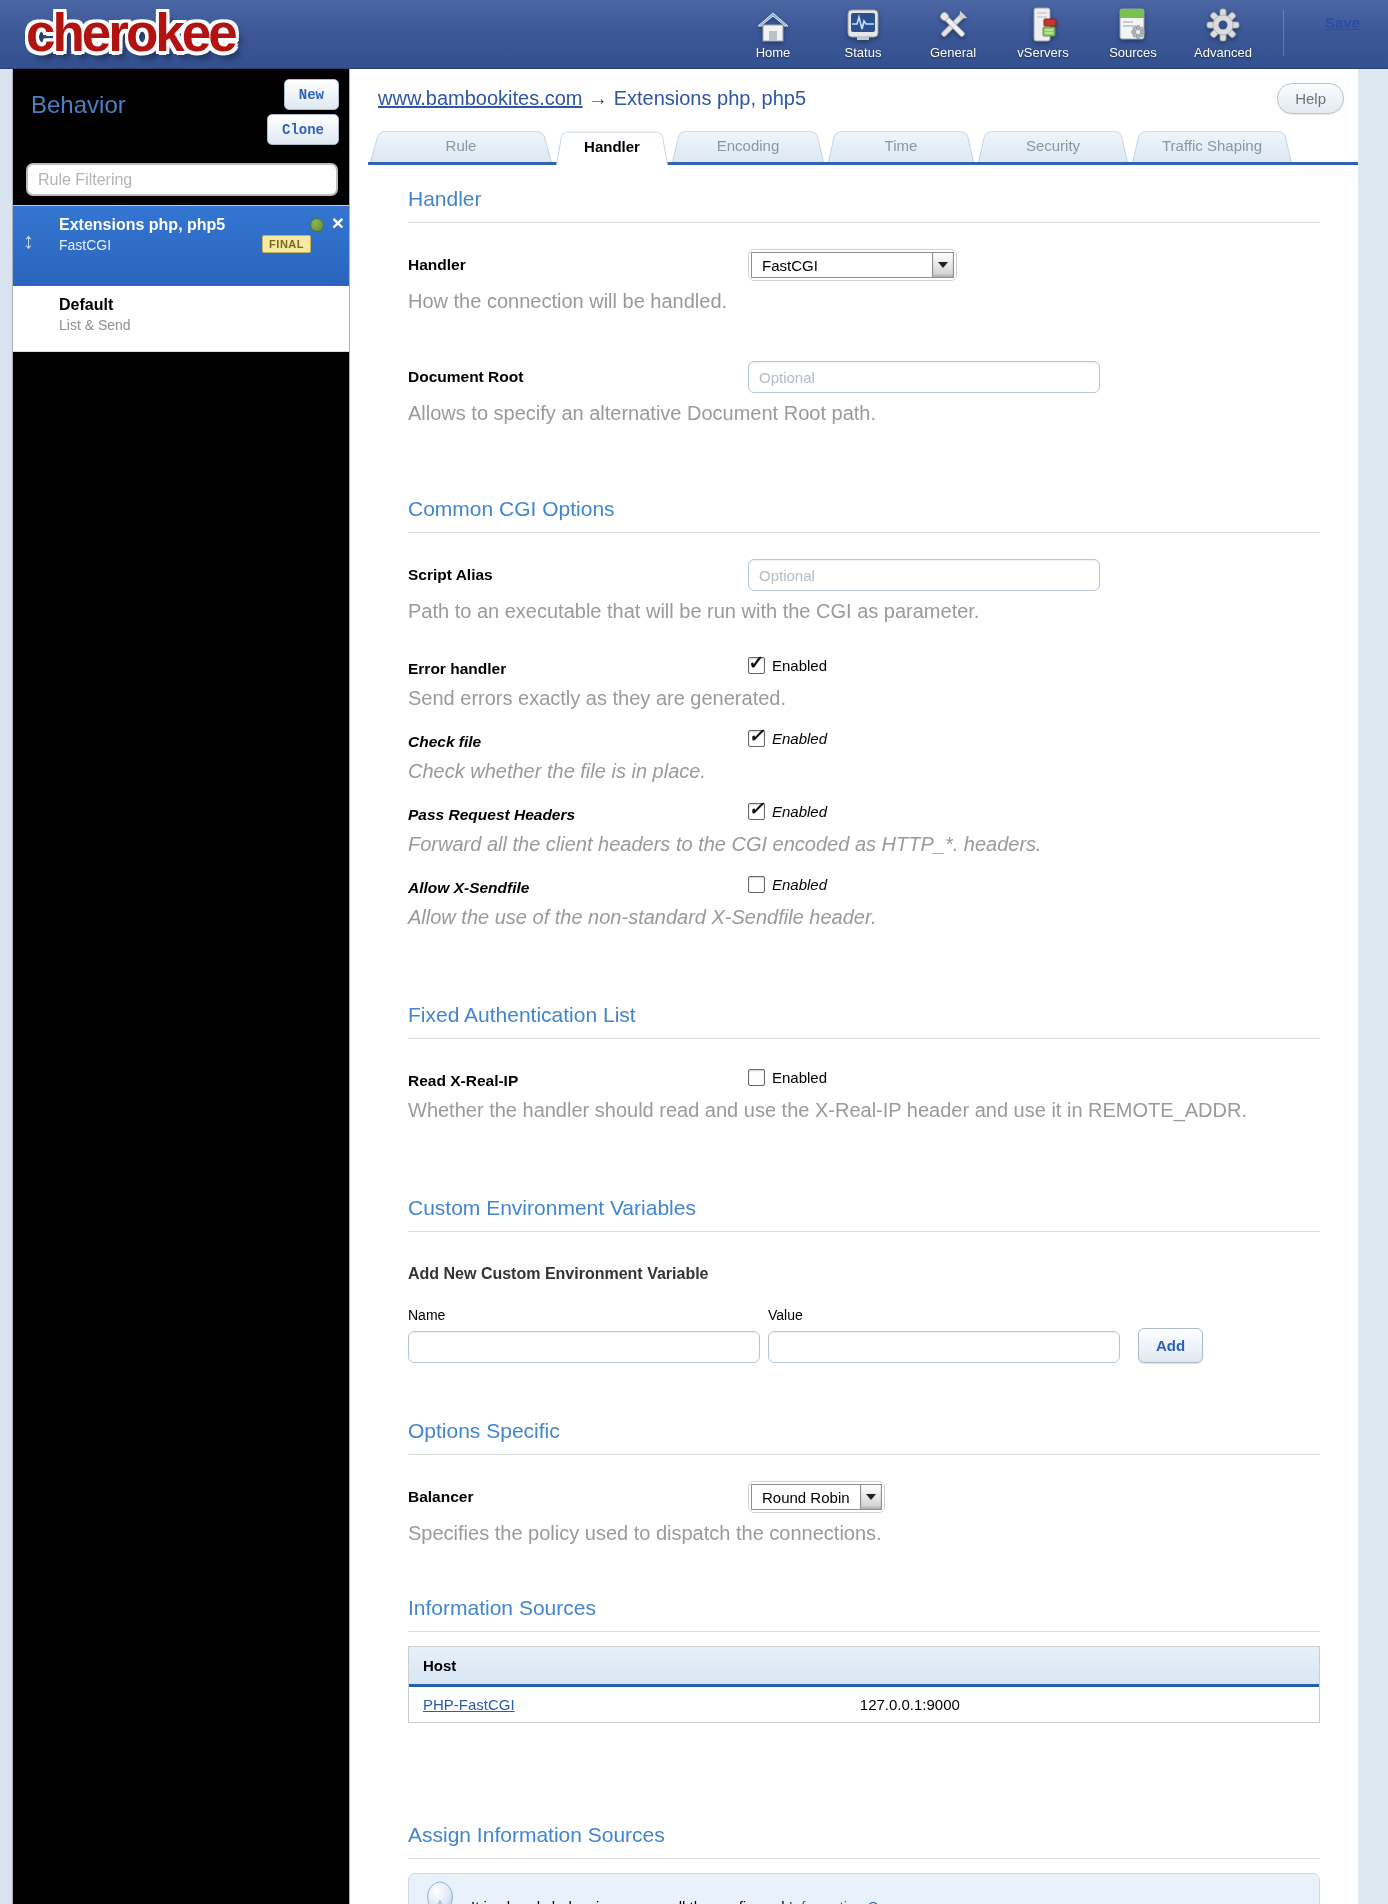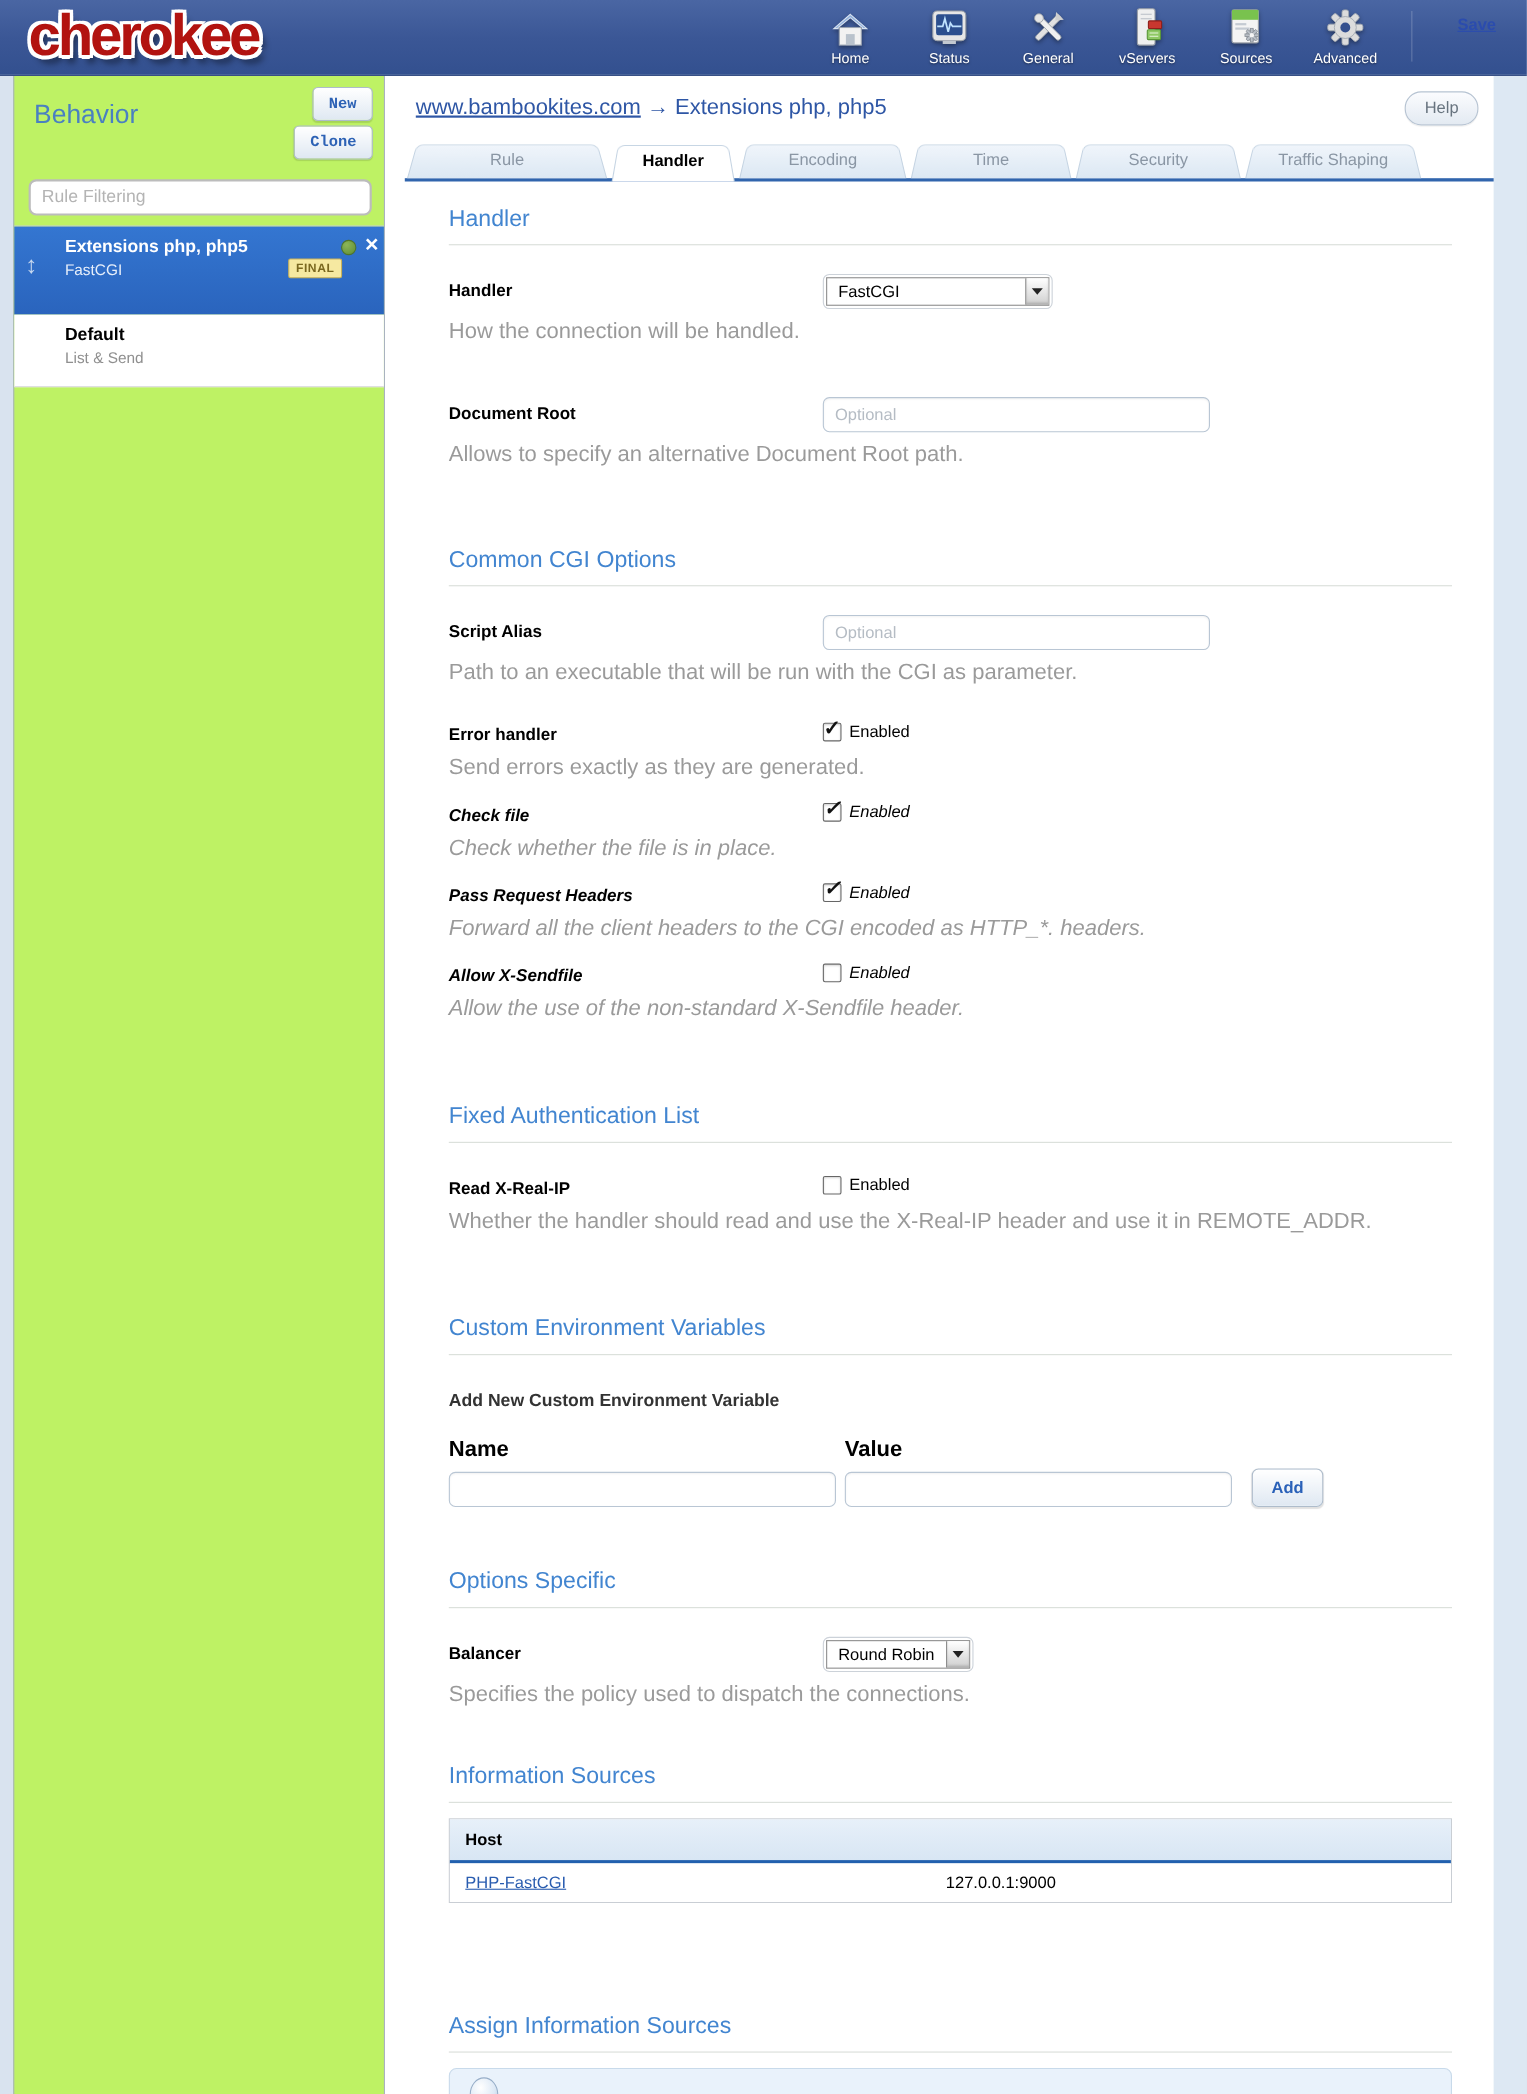--- a/index.html
+++ b/index.html
@@ -16,21 +16,21 @@
   .nav { position:absolute; left:742px; top:6px; display:flex; gap:28px; }
   .nav-item { display:flex; flex-direction:column; align-items:center; width:62px; cursor:pointer; }
   .nav-item .ic { height:37px; display:flex; align-items:flex-end; justify-content:center;
     filter:drop-shadow(0 2px 2px rgba(0,0,0,.35)); }
   .nav-item .lb { color:#fff; font-size:13px; margin-top:2px; text-shadow:0 1px 2px rgba(0,0,0,.5); }
   .nav-sep { position:absolute; right:104px; top:10px; width:1px; height:46px; background:rgba(255,255,255,.22); }
   .save-link { position:absolute; right:28px; top:14px; font-size:15px; font-weight:bold;
     color:#2b4cae; text-decoration:underline; cursor:pointer; }
 
   
-  .sidebar { position:absolute; left:12px; top:69px; width:338px; height:1835px; background:#bef264;
+  .sidebar { position:absolute; left:12px; top:69px; width:338px; height:1835px; background:#000000;
     border-left:1px solid #a9b3bf; border-right:1px solid #a9b3bf; }
   .sb-title { position:absolute; left:18px; top:22px; font-size:24px; color:#4a80c1; }
   .sb-btn { position:absolute; right:10px; height:31px; border:1px solid #aebccb; border-radius:5px;
     background:linear-gradient(180deg,#ffffff,#dfe8f2); color:#2d62b5; font-weight:bold; font-size:14px;
     padding:0 14px; cursor:pointer; box-shadow:0 1px 1px rgba(0,0,0,.12); font-family:Liberation Mono, monospace; }
   .sb-btn.new { top:10px; } .sb-btn.clone { top:45px; }
   .sb-filter { position:absolute; left:13px; top:94px; width:312px; height:33px; border:2px solid #bcbcbc;
     border-radius:7px; padding:0 10px; font-size:16px; color:#333; font-family:inherit; outline:none; }
   .sb-filter::placeholder { color:#b4b4b4; }
   .rules { position:absolute; left:0; top:136px; width:100%; border-top:1px solid #c4ccd6; }
@@ -95,21 +95,21 @@
   .sel-wide .sel-text { width:180px; }
 
   .cb-wrap { display:flex; align-items:center; padding-top:4px; cursor:pointer; }
   .cb { width:17px; height:17px; border:1px solid #666; border-radius:2px; background:#fff;
     box-shadow:inset 0 1px 2px rgba(0,0,0,.18); display:flex; align-items:center; justify-content:center; }
   .cb b { font-size:19px; line-height:0; margin-top:-5px; color:#111; }
   .cb-label { font-size:15px; color:#000; margin-left:7px; }
 
   .sub-head { font-size:16px; font-weight:bold; color:#333; }
   .env-grid { display:flex; align-items:flex-end; margin-top:24px; }
-  .env-col .col-label { font-size:20px; font-weight:bold; margin-bottom:8px; }
+  .env-col .col-label { font-size:14px; font-weight:normal; margin-bottom:8px; }
   .add-btn { margin-left:18px; height:35px; padding:0 17px; border:1px solid #aebccb; border-radius:6px;
     background:linear-gradient(180deg,#ffffff,#dfe8f2); color:#2a61b8; font-weight:bold; font-size:15px;
     cursor:pointer; font-family:inherit; box-shadow:0 1px 1px rgba(0,0,0,.12); }
 
   .is-table { width:100%; border:1px solid #c9ced4; margin-top:14px; }
   .is-thead { display:grid; grid-template-columns:48% 52%; background:linear-gradient(180deg,#e7f0f9,#d8e6f4);
     border-bottom:3px solid #2160ae; }
   .is-thead div { font-size:15px; font-weight:bold; color:#000; padding:10px 14px; }
   .is-row { display:grid; grid-template-columns:48% 52%; background:#fff; }
   .is-row div { font-size:15px; padding:9px 14px; }

